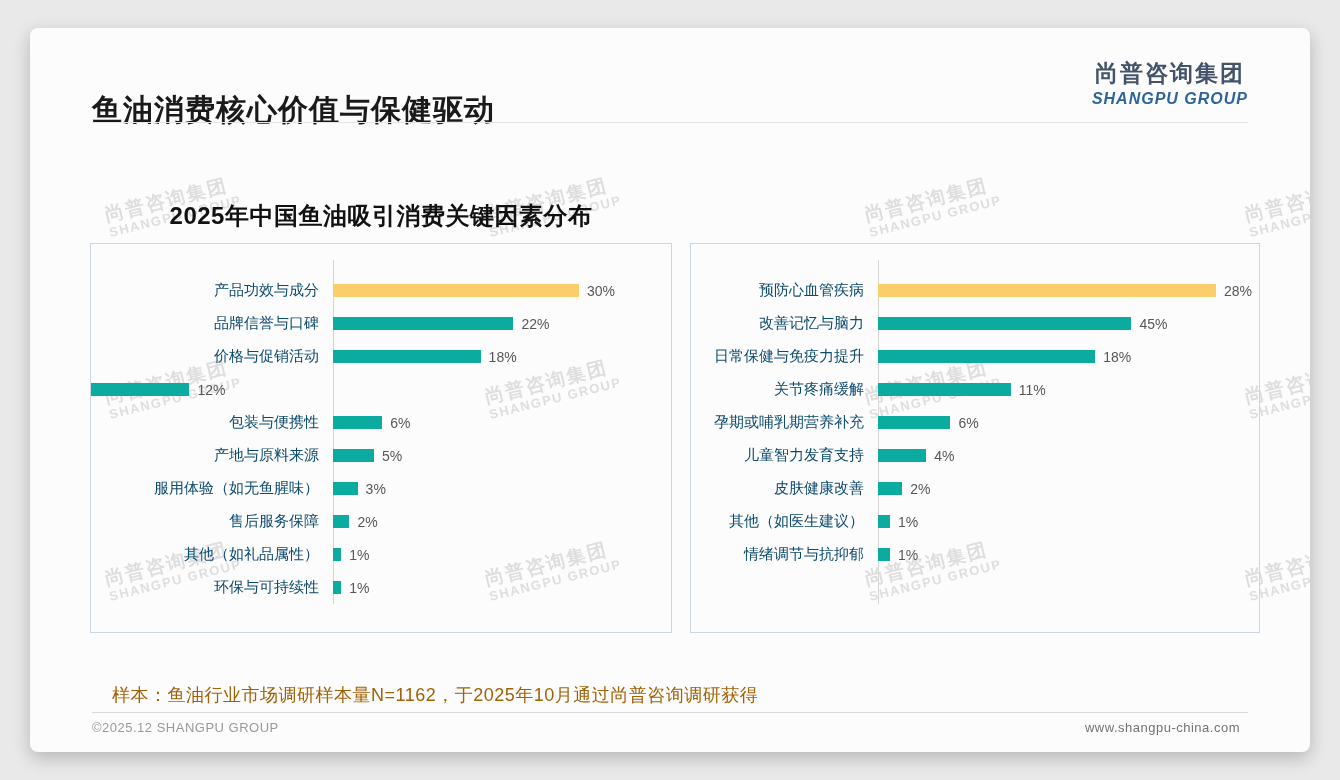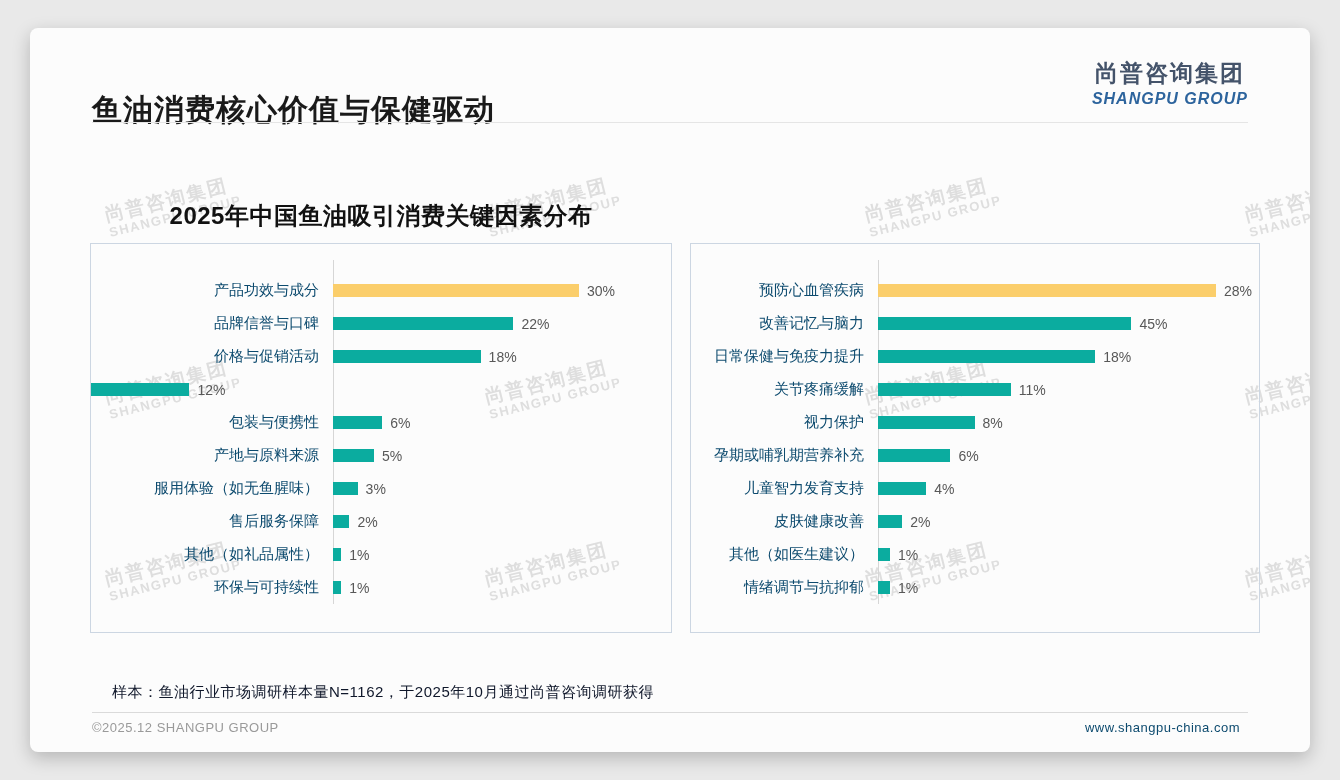--- a/index.html
+++ b/index.html
@@ -64,33 +64,33 @@
     text-align:right;padding-right:14px;box-sizing:border-box;
     font-size:15px;color:#0c4a6e;white-space:nowrap;flex:none;
   }
   .p0 .cat{width:242px;}
   .p1 .cat{width:187px;}
   .barwrap{flex:1;display:flex;align-items:center;min-width:0;}
   .bar{height:13px;flex:none;}
   .val{margin-left:8px;font-size:14px;color:#585858;flex:none;}
   .footnote{
     position:absolute;left:82px;top:655px;
-    font-size:15px;color:#0f172a;letter-spacing:0.5px;
+    font-size:18px;color:#a16207;letter-spacing:0.5px;
   }
   .footer-divider{
     position:absolute;left:62px;right:62px;top:684px;
     border-top:1px solid #dadada;height:0;
   }
   .footer-left{
     position:absolute;left:62px;top:692px;
     font-size:13px;color:#9a9a9a;letter-spacing:0.5px;
   }
   .footer-right{
     position:absolute;right:70px;top:692px;
-    font-size:13px;color:#0c4a6e;letter-spacing:0.5px;
+    font-size:13px;color:#737373;letter-spacing:0.5px;
   }
 </style>
 </head>
 <body>
 
 <div class="card">
 
   <div class="wm-layer">
       <div class="wm" style="left: 75px; top: 160px;">
         <span class="wm1">尚普咨询集团</span>
@@ -251,27 +251,20 @@
             <div class="barwrap">
               <div class="bar" style="width: 217.26px; background: rgb(11, 172, 159);"></div>
               <div class="val">18%</div>
             </div>
           </div>
           <div class="row">
             <div class="cat">关节疼痛缓解</div>
             <div class="barwrap">
               <div class="bar" style="width: 132.77px; background: rgb(11, 172, 159);"></div>
               <div class="val">11%</div>
-            </div>
-          </div>
-          <div class="row">
-            <div class="cat">视力保护</div>
-            <div class="barwrap">
-              <div class="bar" style="width: 96.56px; background: rgb(11, 172, 159);"></div>
-              <div class="val">8%</div>
             </div>
           </div>
           <div class="row">
             <div class="cat">孕期或哺乳期营养补充</div>
             <div class="barwrap">
               <div class="bar" style="width: 72.42px; background: rgb(11, 172, 159);"></div>
               <div class="val">6%</div>
             </div>
           </div>
           <div class="row">

